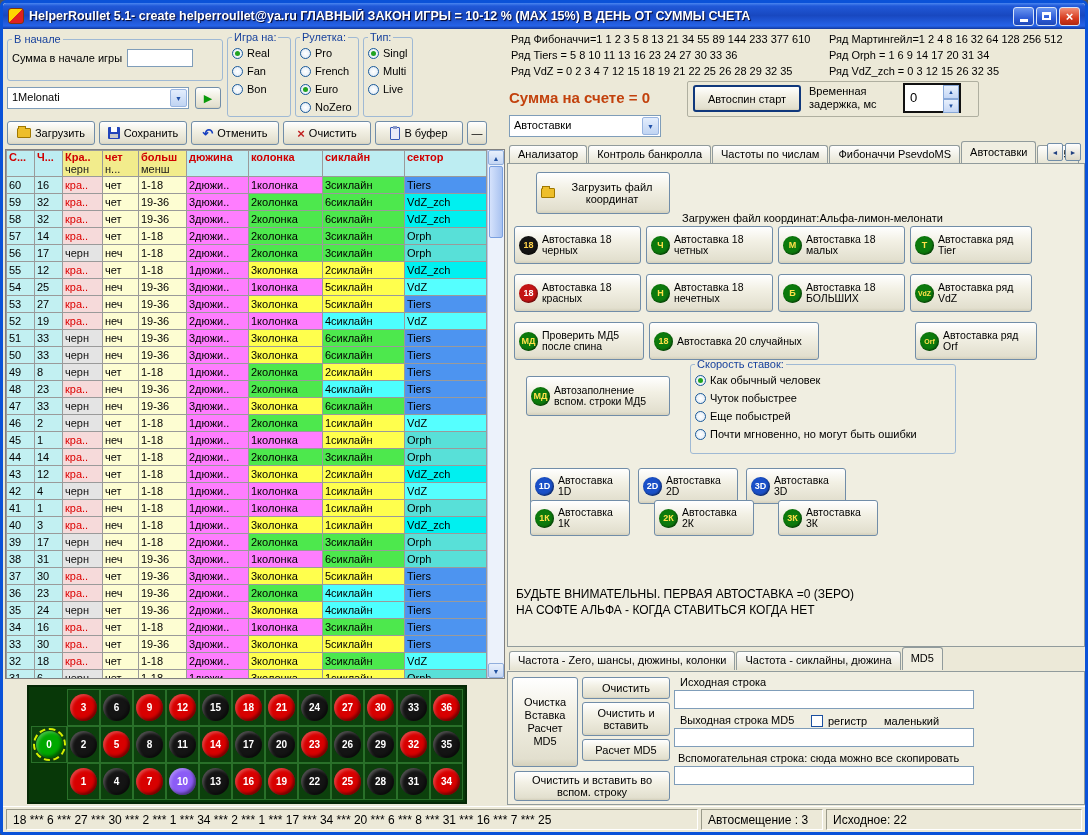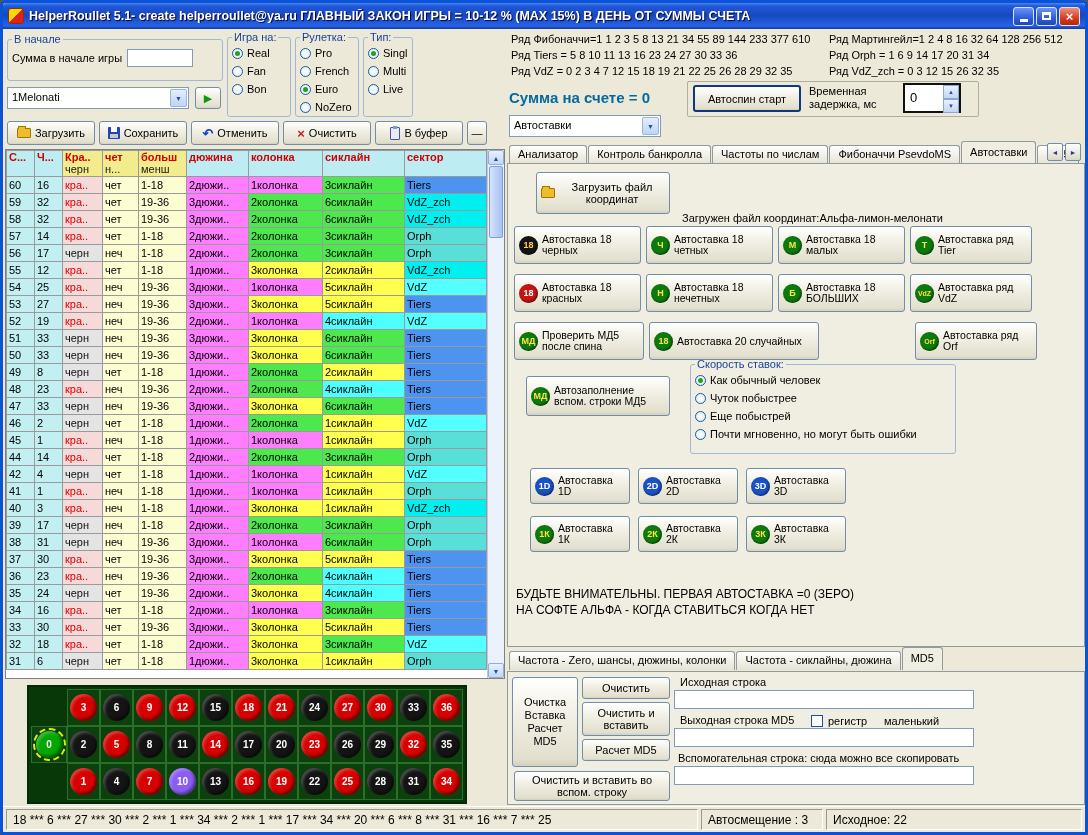--- a/index.html
+++ b/index.html
@@ -81,21 +81,21 @@
     display:grid;grid-template-columns:36px repeat(12,33px);grid-template-rows:repeat(3,37px);padding:2px;}
   .bcell{border:1px solid #297029;background:#0C400C;display:flex;align-items:center;justify-content:center;}
   .chip{width:27px;height:27px;border-radius:50%;display:flex;align-items:center;justify-content:center;color:#fff;
     font-size:10px;font-weight:bold;box-shadow:inset -2px -2px 3px rgba(0,0,0,.45),inset 2px 2px 3px rgba(255,255,255,.25);}
   .chip.zero{outline:2px dashed #D8F000;outline-offset:1px;}
   
   #right{position:absolute;left:504px;top:0;width:578px;height:777px;}
   .sline{font-size:11px;line-height:16px;white-space:nowrap;}
   #series-left{position:absolute;left:4px;top:2px;}
   #series-right{position:absolute;left:322px;top:2px;}
-  #sum-label{position:absolute;left:2px;top:60px;font-size:15px;font-weight:bold;color:#0369a1;white-space:nowrap;}
+  #sum-label{position:absolute;left:2px;top:60px;font-size:15px;font-weight:bold;color:#c2410c;white-space:nowrap;}
   #autospin-wrap{position:absolute;left:180px;top:52px;width:292px;height:36px;border:1px solid #AFAFA0;border-radius:2px;}
   #autospin-btn{position:absolute;left:186px;top:56px;width:108px;height:27px;border:2px solid #10387C;font-size:11px;}
   #delay-label{position:absolute;left:302px;top:56px;width:88px;font-size:11px;line-height:13px;}
   #delay-spin{position:absolute;left:396px;top:54px;width:58px;height:30px;border:2px solid #111;background:#fff;display:flex;}
   .spin-val{flex:1;font-size:13px;padding:5px 0 0 5px;}
   .spin-btns{width:16px;display:flex;flex-direction:column;}
   .sb{flex:1;font-size:6px;line-height:12px;text-align:center;background:linear-gradient(#E8F0FC,#C4D6F4);
     border:1px solid #88A8D8;color:#2050A0;}
   #autobets-combo{left:2px;top:86px;width:152px;}
   .tabsrow{position:absolute;display:flex;align-items:flex-end;height:23px;}
@@ -110,21 +110,21 @@
   #tab-arrow-right{right:4px;}
   #tabpanel{position:absolute;left:0;top:134px;width:578px;height:484px;border:1px solid #919B9C;background:#F0EEE1;}
   #load-btn{position:absolute;left:28px;top:8px;width:134px;height:42px;}
   #load-btn .txt{white-space:normal;text-align:center;line-height:12px;}
   #loaded-label{position:absolute;left:174px;top:20px;width:400px;font-size:11px;margin-top:28px;}
   .abrow{position:absolute;display:flex;gap:5px;}
   #ab-r1{left:6px;top:62px;}
   #ab-r2{left:6px;top:110px;}
   #ab-r3{left:6px;top:158px;}
   #ab-d{left:22px;top:304px;gap:8px;}
-  #ab-k{left:22px;top:352px;gap:8px;}
+  #ab-k{left:22px;top:336px;gap:24px;}
   .abtn{width:127px;height:38px;justify-content:flex-start;text-align:left;}
   #ab-r1 .abtn:nth-child(4),#ab-r2 .abtn:nth-child(4){width:122px;}
   #ab-r3 .abtn:nth-child(1){width:130px;}
   #ab-r3 .abtn:nth-child(2){width:170px;}
   #ab-r3 .abtn:nth-child(3){width:122px;margin-left:91px;}
   #ab-d .abtn,#ab-k .abtn{width:100px;height:36px;}
   .abico{width:19px;height:19px;border-radius:50%;display:flex;align-items:center;justify-content:center;
     font-size:9px;font-weight:bold;flex:0 0 auto;box-shadow:inset -1px -1px 2px rgba(0,0,0,.5);}
   .abico.small{font-size:7px;}
   .ablab{white-space:normal;line-height:11px;font-size:10.5px;}
@@ -503,20 +503,31 @@
               <td class="c-cyan">14</td>
               <td style="background: rgb(246, 218, 218); color: rgb(220, 0, 0);">кра..</td>
               <td style="background: rgb(253, 253, 210);">чет</td>
               <td style="background: rgb(253, 253, 210);">1-18</td>
               <td style="background: rgb(255, 125, 255);">2дюжи..</td>
               <td style="background: rgb(77, 232, 77);">2колонка</td>
               <td style="background: rgb(77, 232, 77);">3сиклайн</td>
               <td style="background: rgb(88, 224, 216);">Orph</td>
             </tr>
             <tr>
+              <td class="c-cyan">43</td>
+              <td class="c-cyan">12</td>
+              <td style="background: rgb(246, 218, 218); color: rgb(220, 0, 0);">кра..</td>
+              <td style="background: rgb(253, 253, 210);">чет</td>
+              <td style="background: rgb(253, 253, 210);">1-18</td>
+              <td style="background: rgb(255, 125, 255);">1дюжи..</td>
+              <td style="background: rgb(255, 255, 77);">3колонка</td>
+              <td style="background: rgb(255, 255, 77);">2сиклайн</td>
+              <td style="background: rgb(0, 240, 240);">VdZ_zch</td>
+            </tr>
+            <tr>
               <td class="c-cyan">42</td>
               <td class="c-cyan">4</td>
               <td style="background: rgb(228, 228, 228); color: rgb(16, 16, 16);">черн</td>
               <td style="background: rgb(253, 253, 210);">чет</td>
               <td style="background: rgb(253, 253, 210);">1-18</td>
               <td style="background: rgb(255, 125, 255);">1дюжи..</td>
               <td style="background: rgb(255, 125, 255);">1колонка</td>
               <td style="background: rgb(255, 255, 77);">1сиклайн</td>
               <td style="background: rgb(85, 255, 255);">VdZ</td>
             </tr>

